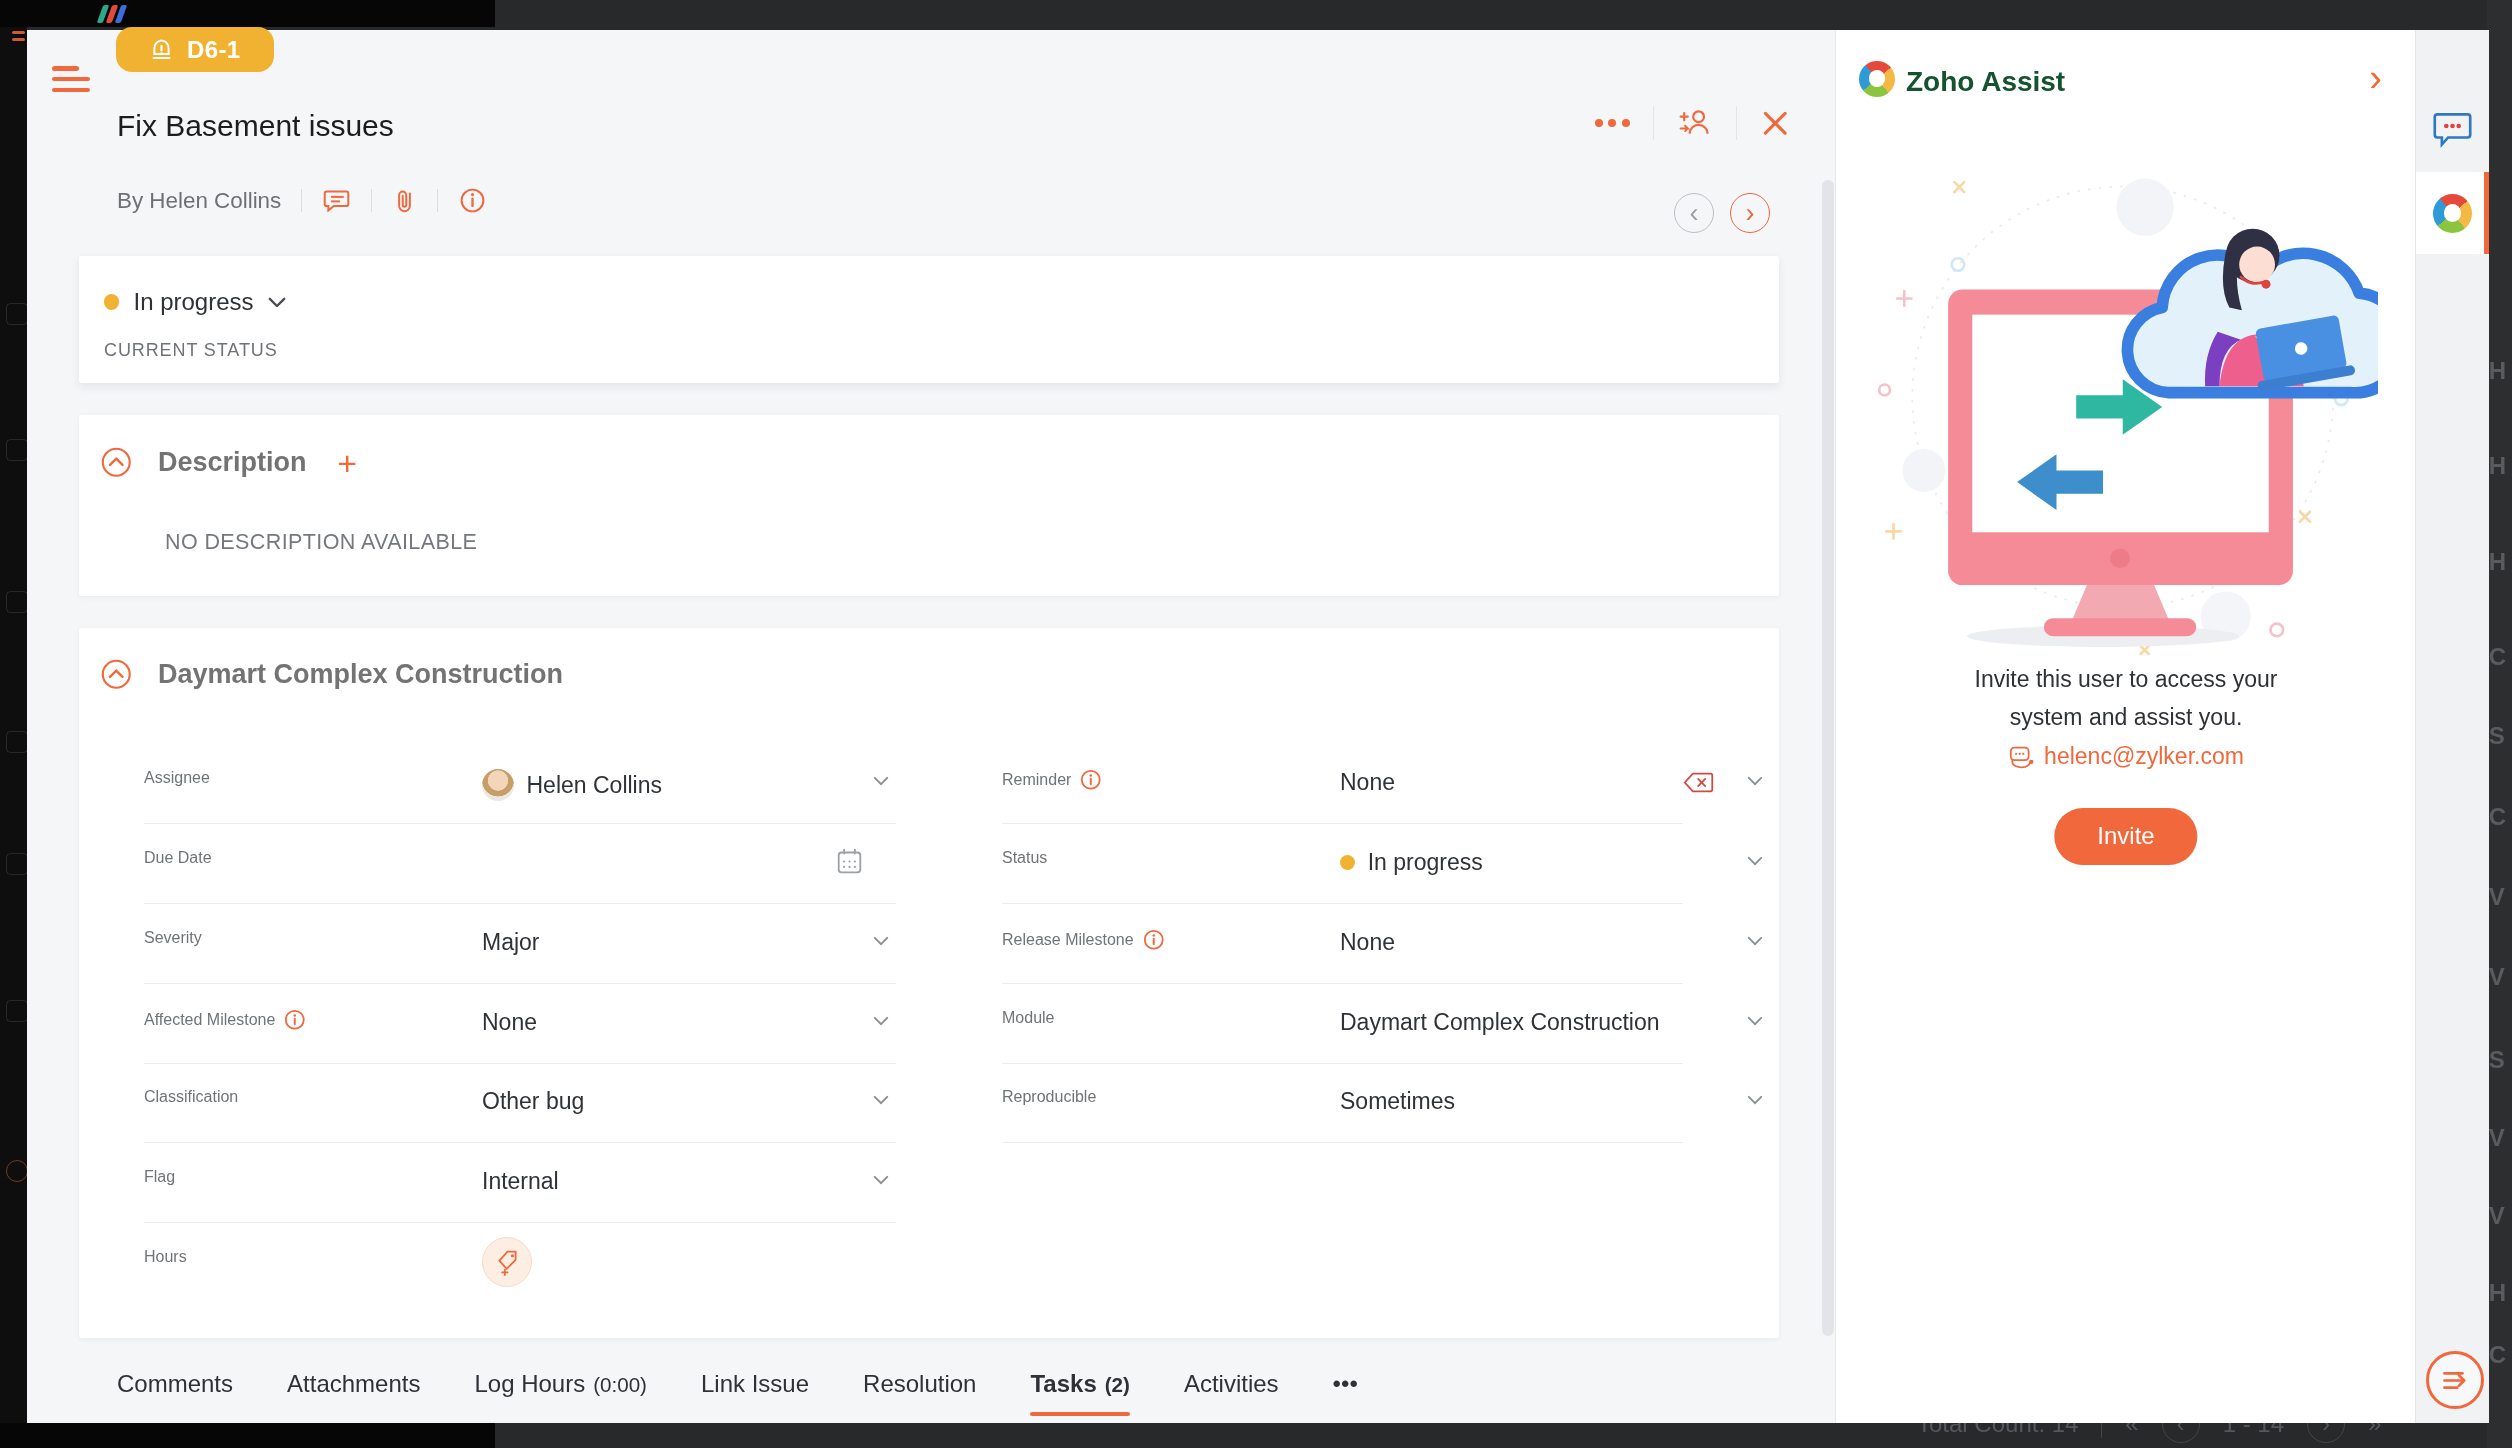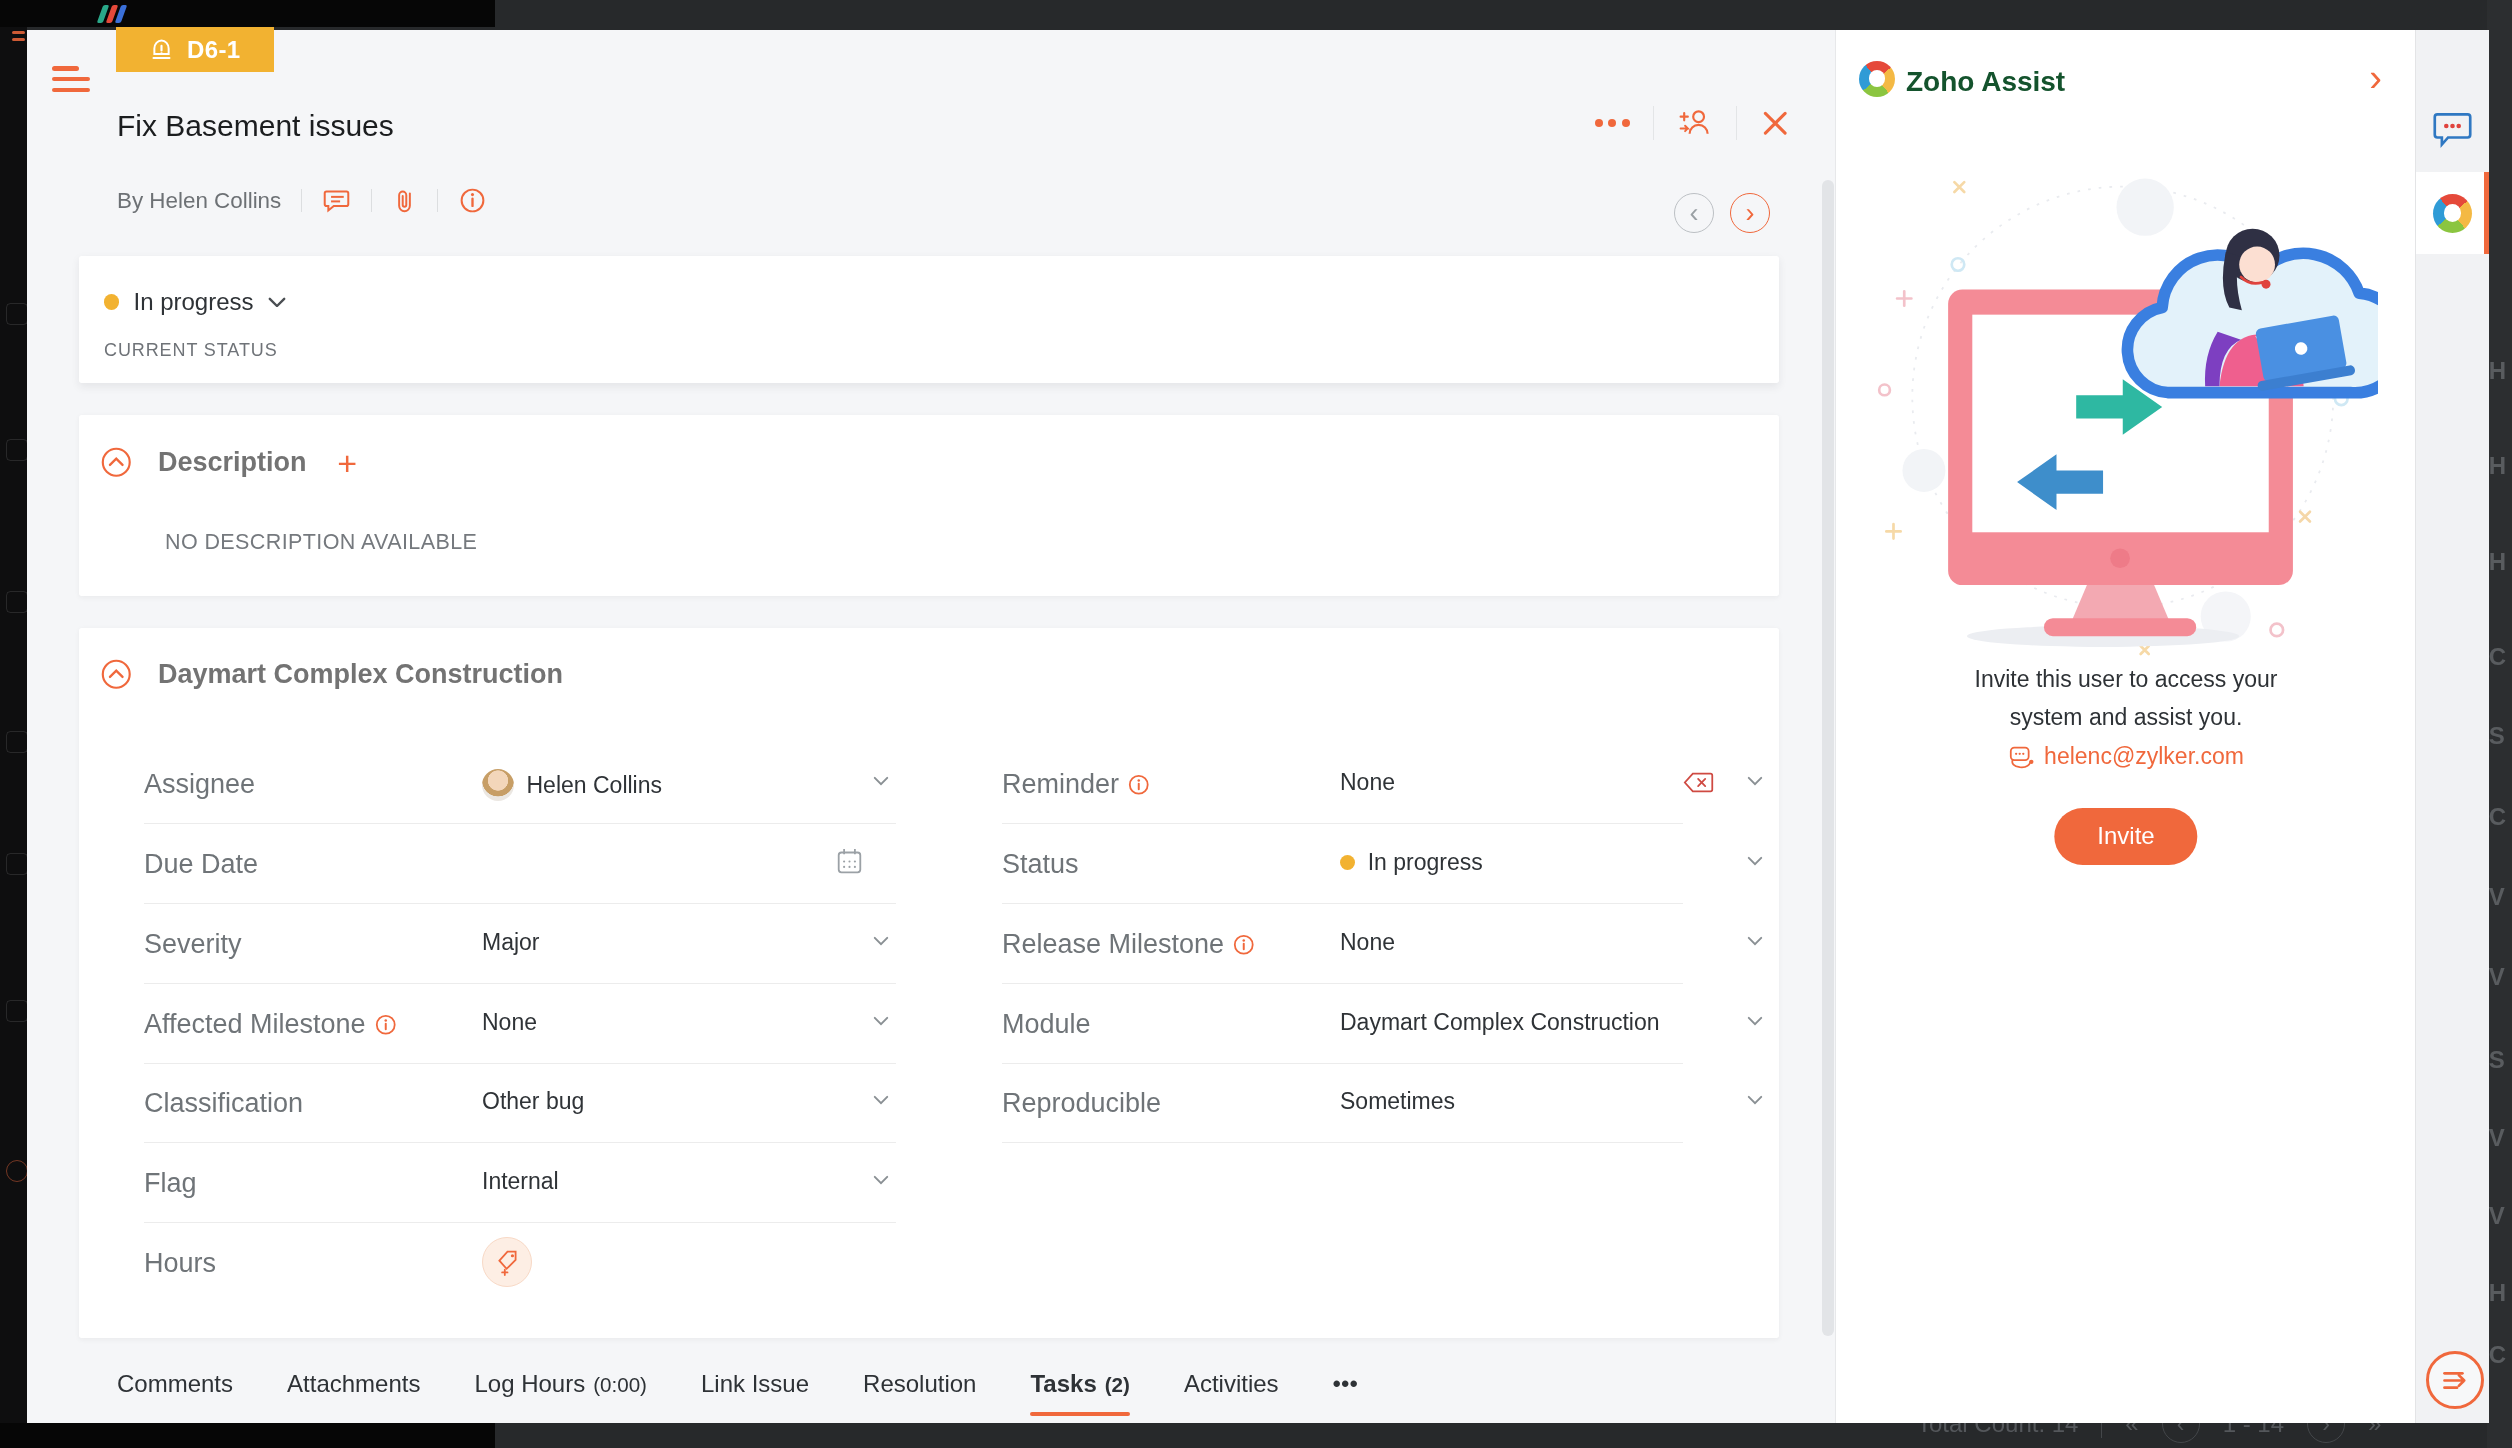--- a/index.html
+++ b/index.html
@@ -28,21 +28,21 @@
     color:#54575b;font-size:24px;white-space:nowrap;}
   .pager-circle{width:36px;height:36px;border:1.8px solid #44474a;border-radius:50%;
     display:flex;align-items:center;justify-content:center;font-size:23px;color:#54575b;}
   .pager-div{width:0.9px;height:27px;background:#44474a;}
 
   
   #modal{left:27px;top:30px;width:1808px;height:1393px;background:#f5f6f8;z-index:5;}
   #burger{left:25px;top:36px;cursor:pointer;}
   #burger i{display:block;width:38px;height:4.5px;margin-bottom:6.3px;background:#f0683c;border-radius:2.7px;}
   #burger i:first-child{width:27px;}
-  #badge{left:89px;top:-2.7px;width:158px;height:45px;background:#f2b231;border-radius:0;
+  #badge{left:89px;top:-2.7px;width:158px;height:45px;background:#f2b231;border-radius:16px;
     display:flex;align-items:center;justify-content:center;gap:12.5px;z-index:7;}
   #badge span{color:#fff;font-size:24px;font-weight:700;letter-spacing:0.4px;}
   #issue-title{left:90px;top:79px;font-size:30px;font-weight:400;color:#1b1d1f;}
   #byline-row{left:90px;top:156px;display:flex;align-items:center;gap:20px;}
   #byline-row .by{font-size:22.4px;color:#6d7175;}
   .v-sep{width:0.9px;height:23px;background:#dcdee0;}
   #hdr-actions{left:1568px;top:75px;display:flex;align-items:center;gap:23px;}
   .hsep{width:0.9px;height:34px;background:#e3e5e7;}
   .dots{display:flex;gap:5.4px;}
   .dots i{width:8px;height:8px;background:#f0683c;border-radius:50%;display:block;}
@@ -61,21 +61,21 @@
 
   #desc-card{top:385px;height:181px;box-shadow:0 1.8px 5.4px rgba(40,44,48,.05);}
   #details-card{top:598px;height:710px;box-shadow:0 1.8px 5.4px rgba(40,44,48,.05);}
   .sec-head{position:absolute;left:21.5px;top:30.5px;display:flex;align-items:center;gap:27px;}
   .sec-head h2{margin:0;font-size:27px;font-weight:700;color:#737373;}
   .collapse-ic{width:30.5px;height:30.5px;}
   .plus-ic{font-size:34px;color:#f0683c;font-weight:400;line-height:1;margin-left:3.6px;}
   #desc-empty{position:absolute;left:86px;top:115px;font-size:21.5px;color:#75797e;letter-spacing:0.4px;}
 
   .frow{position:absolute;left:0;right:0;height:80px;}
-  .f-label{position:absolute;left:65px;top:25px;font-size:27px;color:#6f7478;display:flex;align-items:center;gap:9px;}
+  .f-label{position:absolute;left:65px;top:25px;font-size:16px;color:#6f7478;display:flex;align-items:center;gap:9px;}
   .f-value{position:absolute;left:403px;top:25px;font-size:23px;color:#2f3337;display:flex;align-items:center;gap:12.5px;}
   .f-chev{position:absolute;left:794px;top:32px;}
   .sep-l{position:absolute;left:65px;right:883px;bottom:0;height:0.9px;background:#ececec;}
   .col-r .f-label{left:923px;}
   .col-r .f-value{left:1261px;}
   .col-r .f-chev{left:1668px;}
   .col-r .sep-l{left:923px;right:96px;}
   .avatar{width:32px;height:32px;border-radius:50%;
     background:radial-gradient(circle at 50% 36%, #f3d6ba 0 38%, #c79e66 40% 60%, #ebe7e2 62%);}
   .tag-circle{width:48px;height:48px;border-radius:50%;background:#fdeee4;border:0.9px solid #f8d9c6;

